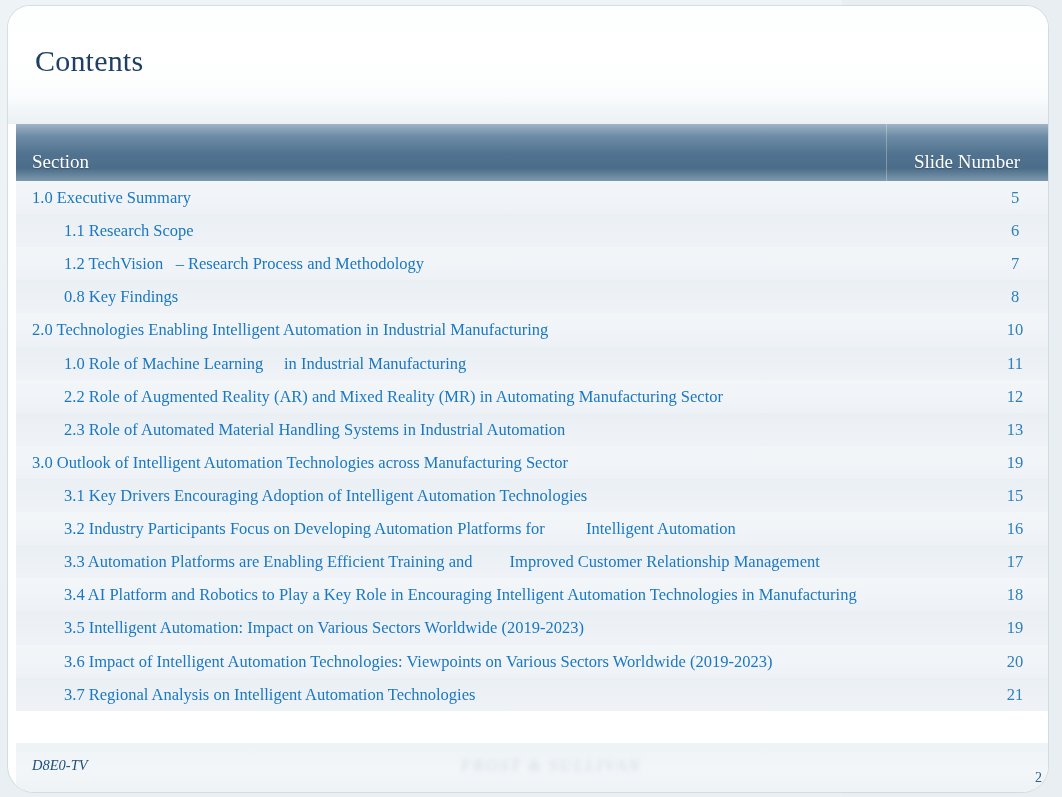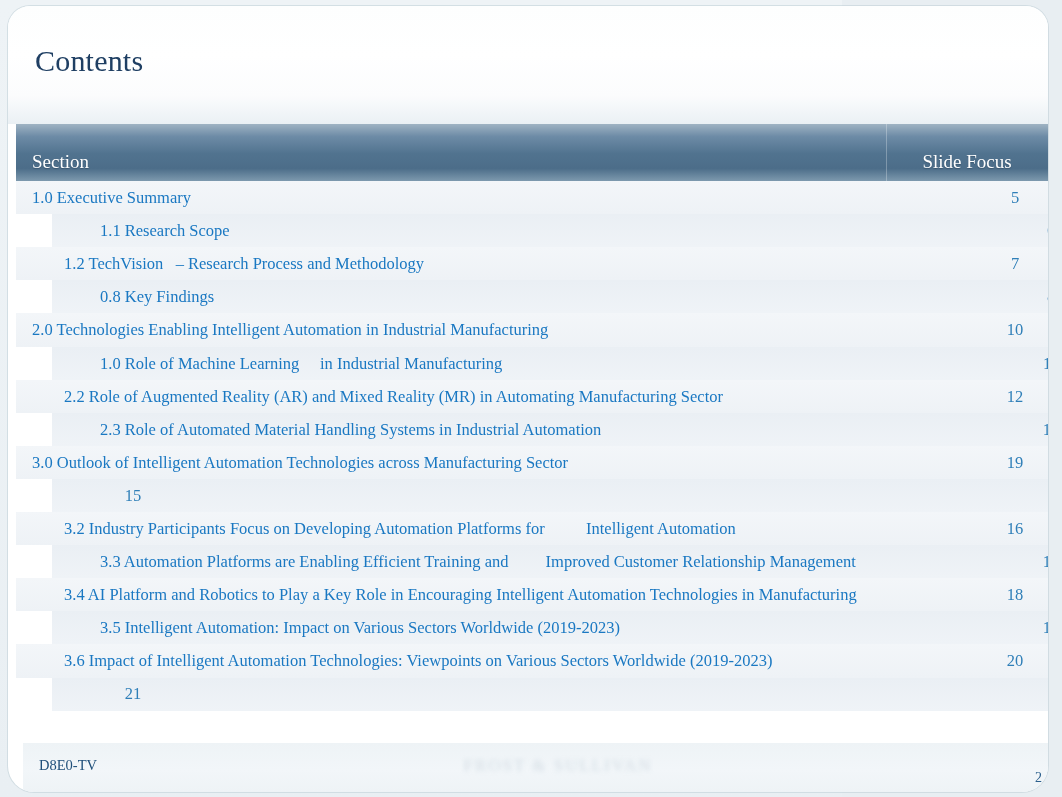--- a/index.html
+++ b/index.html
@@ -98,21 +98,21 @@
   .row {
     position: relative;
     display: flex;
     align-items: center;
     min-height: 33px;
     color: #1f7ac0;
     font-size: 16.5px;
     line-height: 1.28;
     gap: 48px;
   }
-  .row.alt  { background: linear-gradient(180deg,#eaeff4 0%, #eff3f7 100%); margin-left: 36px; }
+  .row.alt  { background: linear-gradient(180deg,#eaeff4 0%, #eff3f7 100%); }
   .row.base { background: linear-gradient(180deg,#f3f6f9 0%, #eef2f6 100%); }
 
   .cell-section {
     flex: 0 0 870px;
     width: 870px;
     padding: 6px 12px 6px 16px;
     color: #1a78c2;
     white-space: pre-wrap;
   }
   .cell-section.lvl1 { padding-left: 16px; }
@@ -122,25 +122,26 @@
     flex: 0 0 162px;
     width: 162px;
     text-align: center;
     color: #2f7fb8;
     font-size: 16.5px;
   }
 
   
   .footer {
     position: absolute;
-    left: 15px;
+    left: 8px;
     bottom: 0;
     width: 100%;
     height: 49px;
     background: linear-gradient(180deg,#eef3f6 0%, #f2f6f9 55%, #eef3f6 100%);
+    font-style: italic;
   }
   .foot-code {
     position: absolute;
     left: 16px;
     top: 14px;
     font-size: 14.5px;
     color: #1f4f7a;
     font-family: "Liberation Serif","DejaVu Serif",serif;
   }
   .foot-watermark {
@@ -173,21 +174,21 @@
 
     <div class="title-strip">
       <div class="page-title">Contents</div>
     </div>
 
     <div class="tbl">
 
       <div class="thead">
         <div class="divider"></div>
         <div class="th th-section">Section</div>
-        <div class="th th-slide">Slide Focus</div>
+        <div class="th th-slide">Slide Number</div>
       </div>
 
       <div class="tbody" id="tbody">
           <div class="row base">
             <div class="cell-section lvl1">1.0 Executive Summary</div>
             <div class="cell-slide">5</div>
           </div>
           <div class="row alt">
             <div class="cell-section lvl2">1.1 Research Scope</div>
             <div class="cell-slide">6</div>
@@ -214,20 +215,21 @@
           </div>
           <div class="row alt">
             <div class="cell-section lvl2">2.3 Role of Automated Material Handling Systems in Industrial Automation</div>
             <div class="cell-slide">13</div>
           </div>
           <div class="row base">
             <div class="cell-section lvl1">3.0 Outlook of Intelligent Automation Technologies across Manufacturing Sector</div>
             <div class="cell-slide">19</div>
           </div>
           <div class="row alt">
+            <div class="cell-section lvl2">3.1 Key Drivers Encouraging Adoption of Intelligent Automation Technologies</div>
             <div class="cell-slide">15</div>
           </div>
           <div class="row base">
             <div class="cell-section lvl2">3.2 Industry Participants Focus on Developing Automation Platforms for          Intelligent Automation</div>
             <div class="cell-slide">16</div>
           </div>
           <div class="row alt">
             <div class="cell-section lvl2">3.3 Automation Platforms are Enabling Efficient Training and         Improved Customer Relationship Management</div>
             <div class="cell-slide">17</div>
           </div>
@@ -237,20 +239,21 @@
           </div>
           <div class="row alt">
             <div class="cell-section lvl2">3.5 Intelligent Automation: Impact on Various Sectors Worldwide (2019-2023)</div>
             <div class="cell-slide">19</div>
           </div>
           <div class="row base">
             <div class="cell-section lvl2">3.6 Impact of Intelligent Automation Technologies: Viewpoints on Various Sectors Worldwide (2019-2023)</div>
             <div class="cell-slide">20</div>
           </div>
           <div class="row alt">
+            <div class="cell-section lvl2">3.7 Regional Analysis on Intelligent Automation Technologies</div>
             <div class="cell-slide">21</div>
           </div>
         </div>
     </div>
 
     <div class="footer">
       <div class="foot-code">D8E0-TV</div>
       <div class="foot-watermark">FROST &amp; SULLIVAN</div>
     </div>
 

